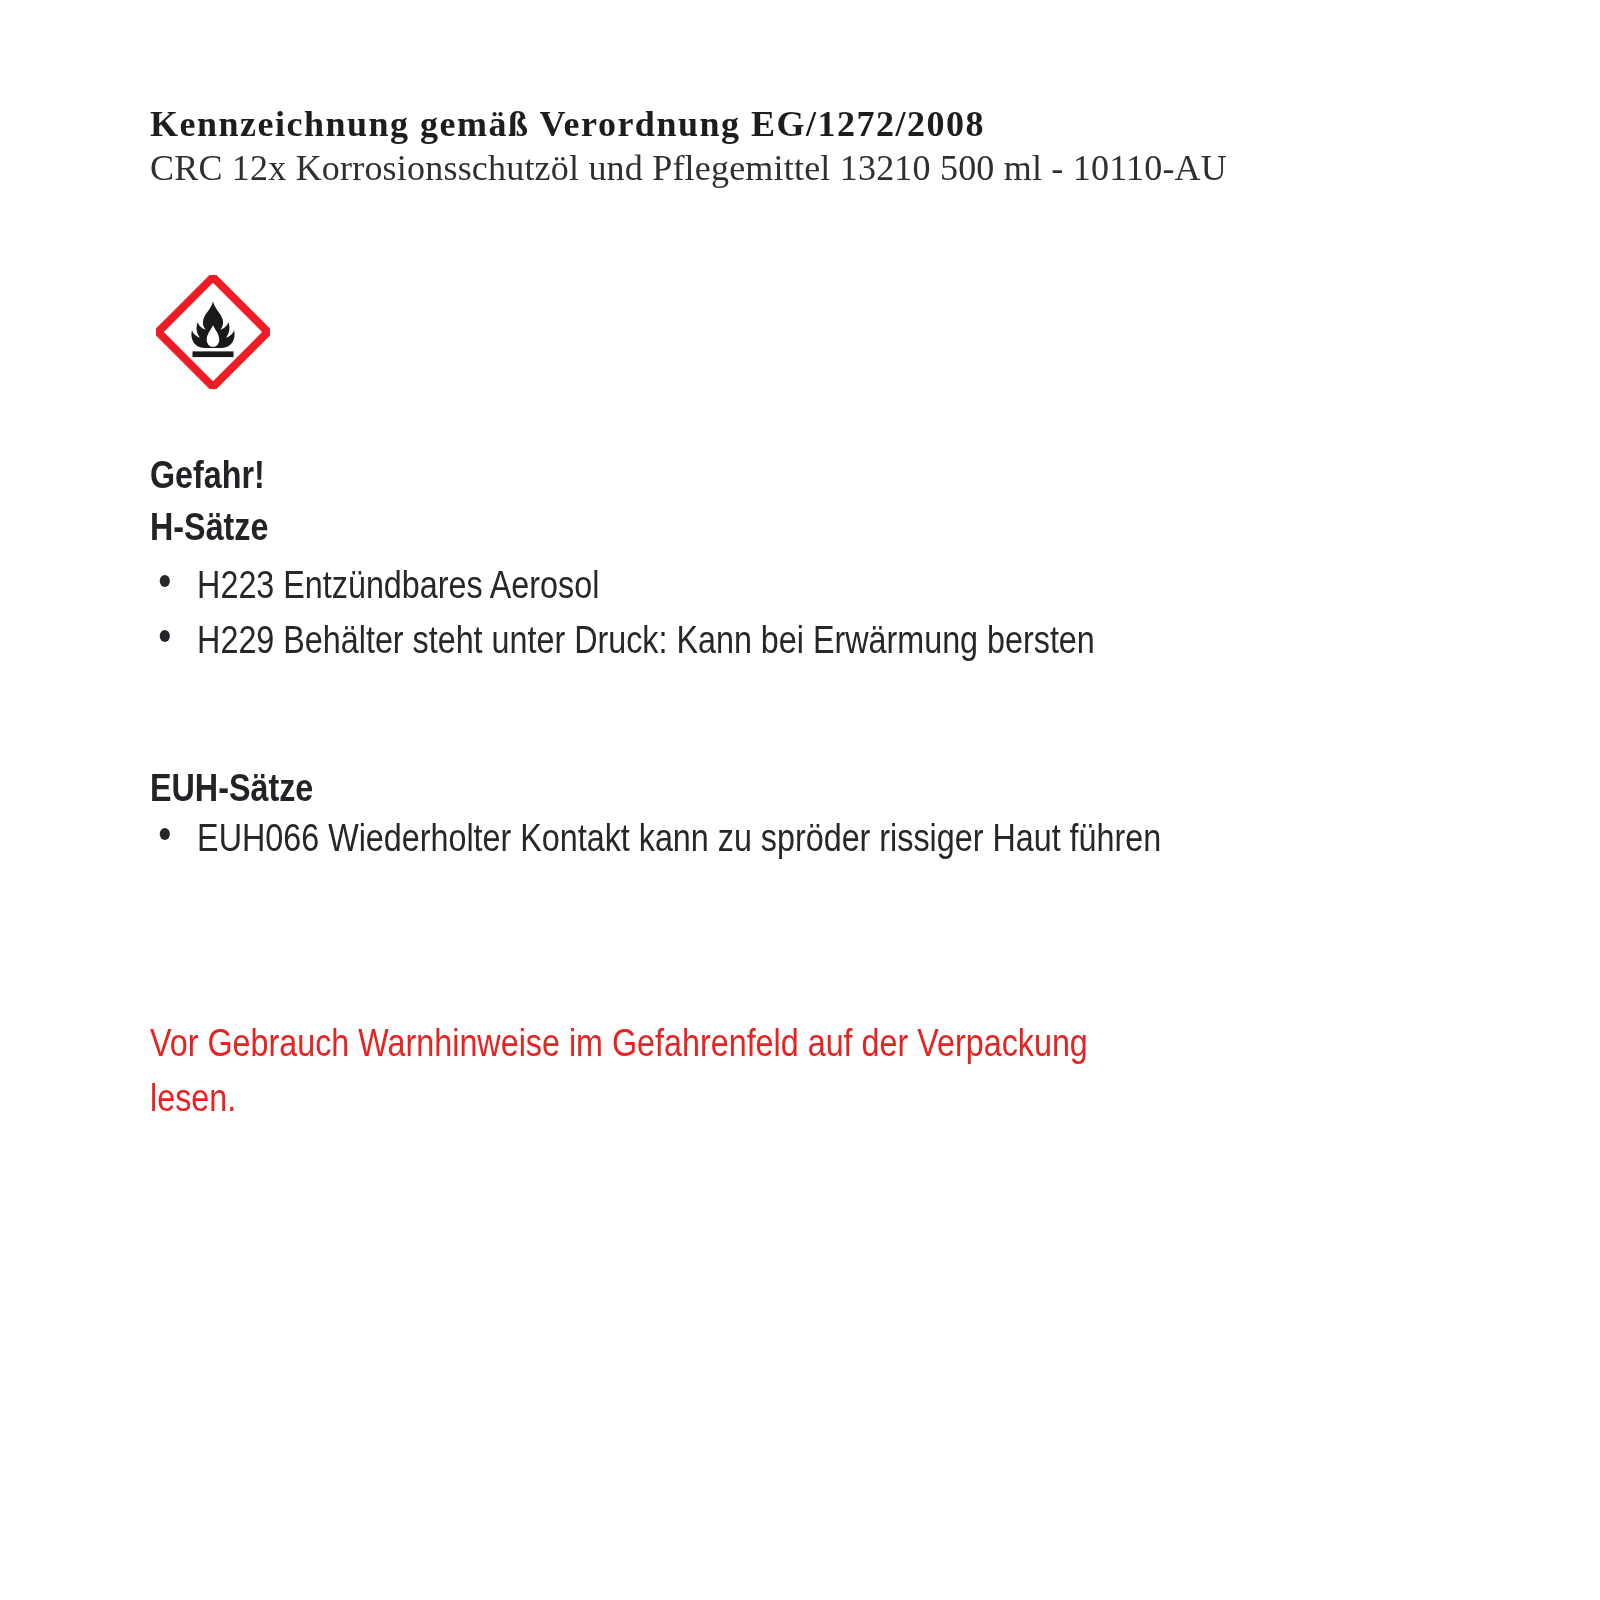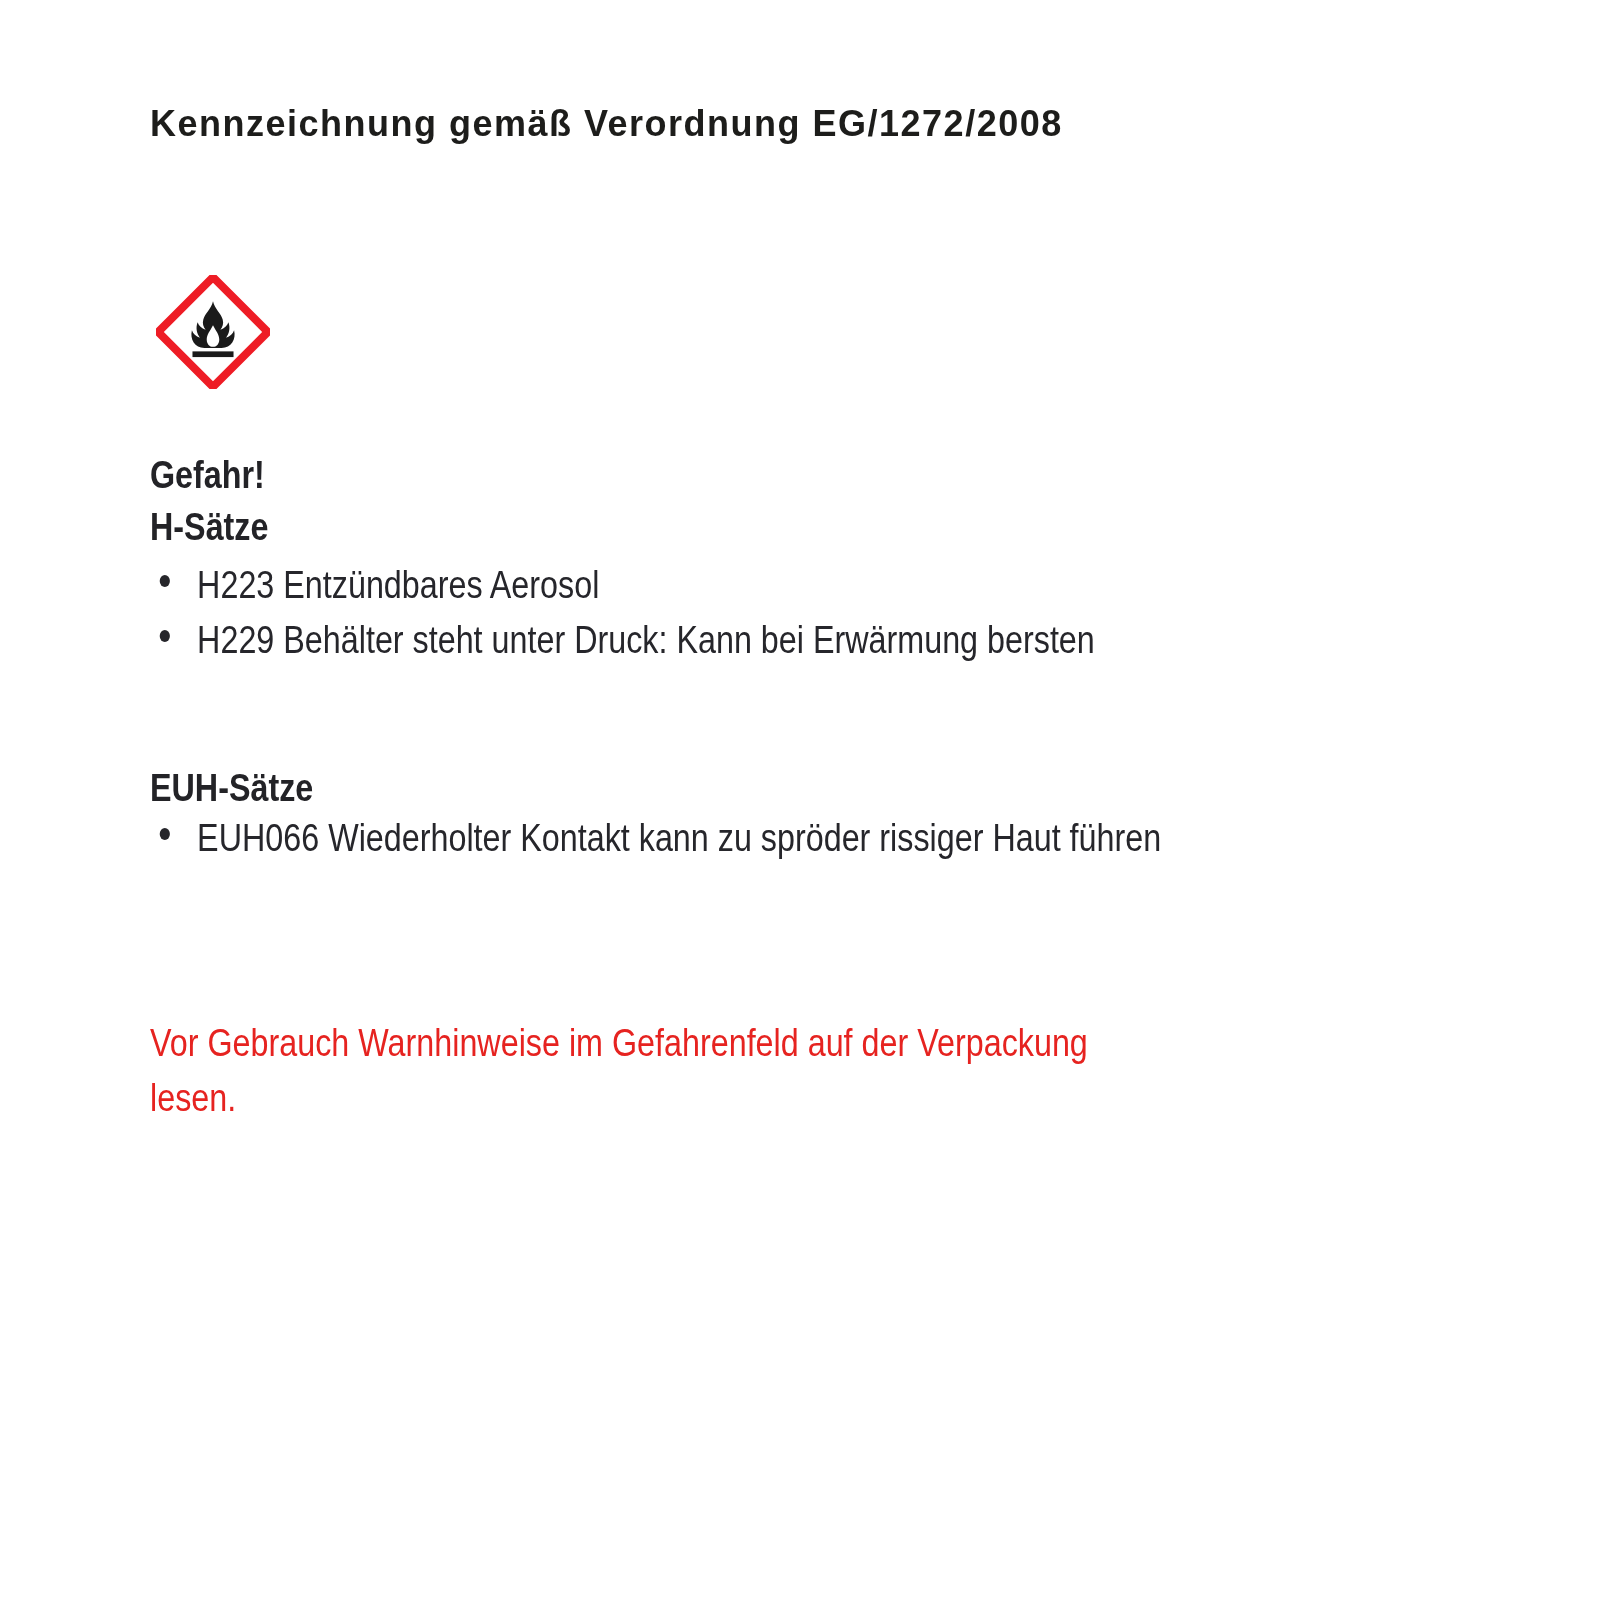--- a/index.html
+++ b/index.html
@@ -6,21 +6,21 @@
   body {
     width: 1600px; height: 1600px;
     background: #ffffff;
     font-family: "Liberation Sans", "DejaVu Sans", sans-serif;
   }
   .page { position: absolute; left: 0; top: 0; width: 1600px; height: 1600px; background: #ffffff; overflow: hidden; }
   .abs { position: absolute; }
   
   .narrow { transform: scaleX(0.85); transform-origin: 0 0; }
 
-  .header { left: 150px; top: 102px; width: 1300px; }
+  .header { left: 150px; top: 102px; width: 1300px; font-family: Liberation Serif, serif; }
   .title {
     margin: 0; font-size: 36px; font-weight: 800; color: #1d1d1b;
     letter-spacing: 1.5px; line-height: 44px; white-space: nowrap;
   }
   .subtitle {
     font-size: 36px; font-weight: 400; color: #2f2f2f;
     letter-spacing: 0.2px; line-height: 44px; white-space: nowrap;
   }
 
   .pictogram { left: 156px; top: 275px; width: 114px; height: 114px; }
@@ -51,20 +51,21 @@
     font-size: 38px; line-height: 55px; color: #e62320;
   }
 </style>
 </head>
 <body>
 
 <div class="page">
 
   <header class="abs header">
     <h1 class="title">Kennzeichnung gemäß Verordnung EG/1272/2008</h1>
+    <div class="subtitle">CRC 12x Korrosionsschutzöl und Pflegemittel 13210 500 ml - 10110-AU</div>
   </header>
 
   <div class="abs pictogram">
     <svg viewBox="0 0 100 100" aria-hidden="true">
       <rect x="16" y="16" width="68" height="68" transform="rotate(45 50 50)" fill="#ffffff" stroke="#ee1c25" stroke-width="7"></rect>
       <path fill="#1a1a1a" d="M50 23
                C 51.5 30, 57 33.5, 58.5 39
                C 59.5 42.5, 58.5 45.5, 56.5 48
                C 60 47, 62.5 44.5, 63.5 41.5
                C 65.5 47, 64 51.5, 61.5 55

